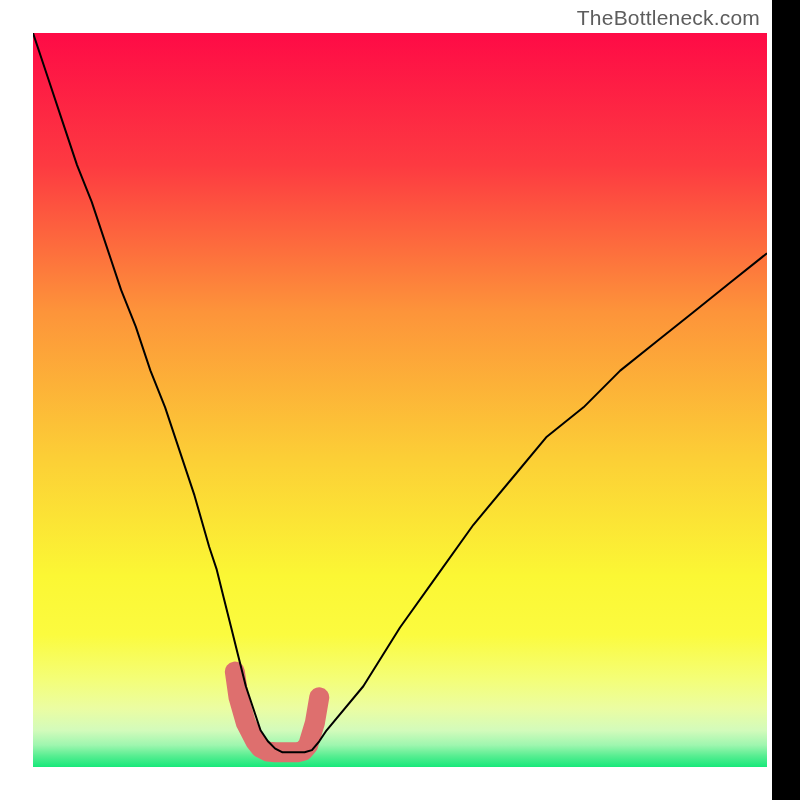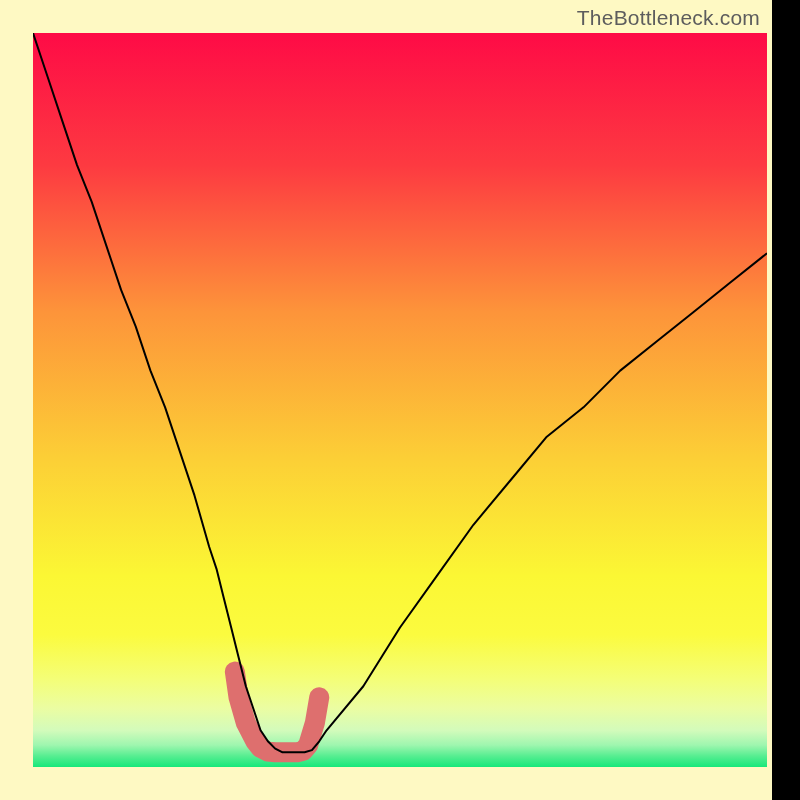--- a/index.html
+++ b/index.html
@@ -10,21 +10,21 @@
     background: #000;
     overflow: hidden;
     font-family: Arial, Helvetica, sans-serif;
   }
   .frame {
     position: absolute;
     left: 0;
     top: 0;
     width: 772px;
     height: 800px;
-    background: #fef9c3;
+    background: #ffffff;
   }
   .plot {
     position: absolute;
     left: 33px;
     top: 33px;
     width: 734px;
     height: 734px;
     overflow: hidden;
   }
   .bg-gradient {

